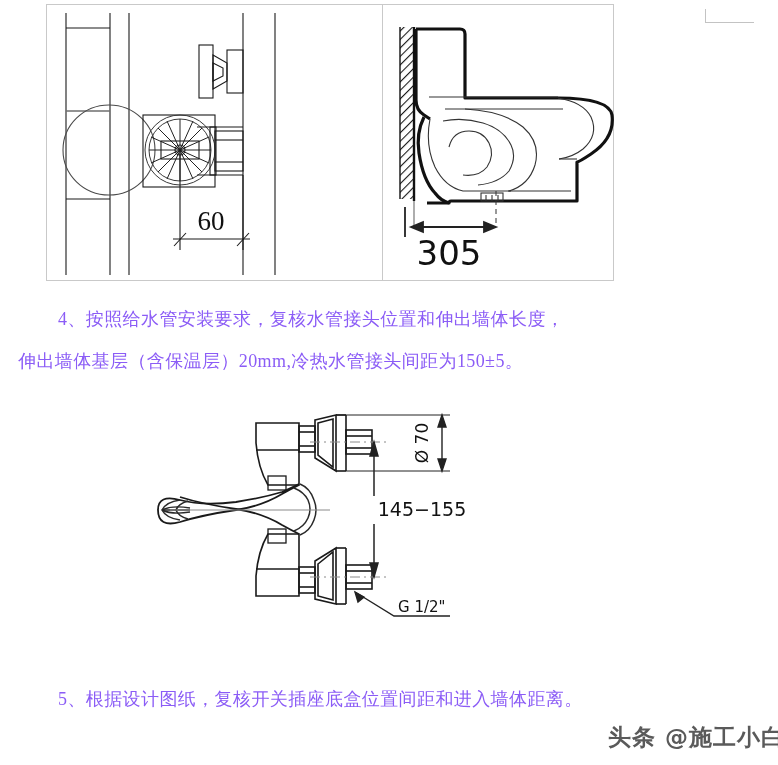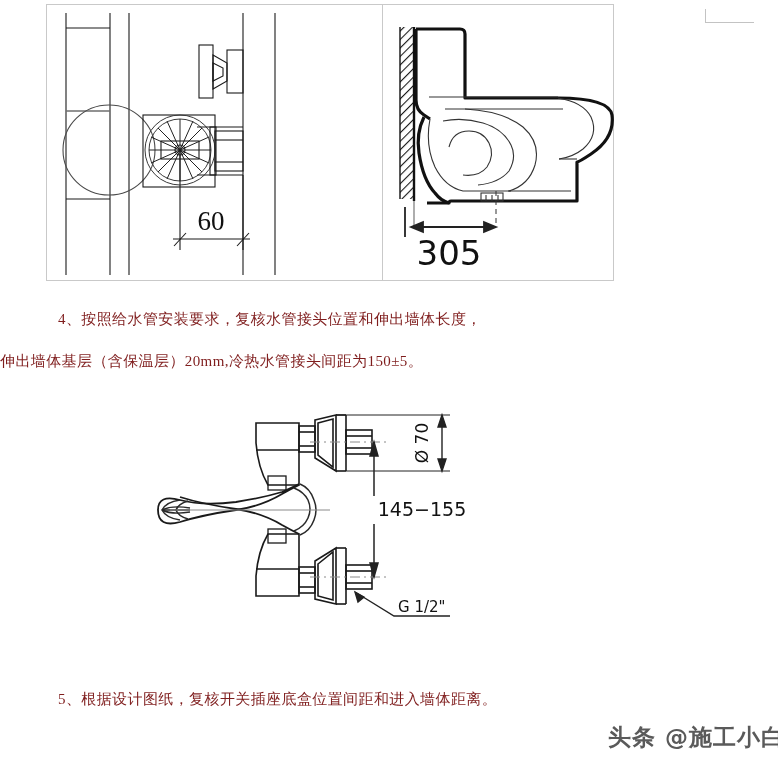--- a/index.html
+++ b/index.html
@@ -16,25 +16,25 @@
   .panel-left{left:0;width:337px;}
   .panel-right{left:336px;width:232px;}
   .corner-mark{position:absolute;left:659px;top:5px;width:48px;height:13px;
     border-left:1px solid #c3c3c3;border-bottom:1px solid #c3c3c3;}
 
   .svgbox{position:absolute;left:0;top:0;}
 
   
   .para{position:absolute;left:0;width:778px;}
   .pline{
-    font-size:15px;line-height:42px;color:#7f1d1d;
+    font-size:18px;line-height:42px;color:#8b5cf6;
     letter-spacing:0.4px;white-space:nowrap;
   }
   .pline.indent{padding-left:58px;}
-  .pline.flush{}
+  .pline.flush{padding-left:18px;}
   .p4{top:298px;}
   .p5{top:678px;}
 
   
   .fig-mid{position:absolute;left:150px;top:388px;width:380px;height:268px;}
 
   
   .watermark{
     position:absolute;left:608px;top:722px;
     font-family:"DejaVu Sans","Liberation Sans",sans-serif;

